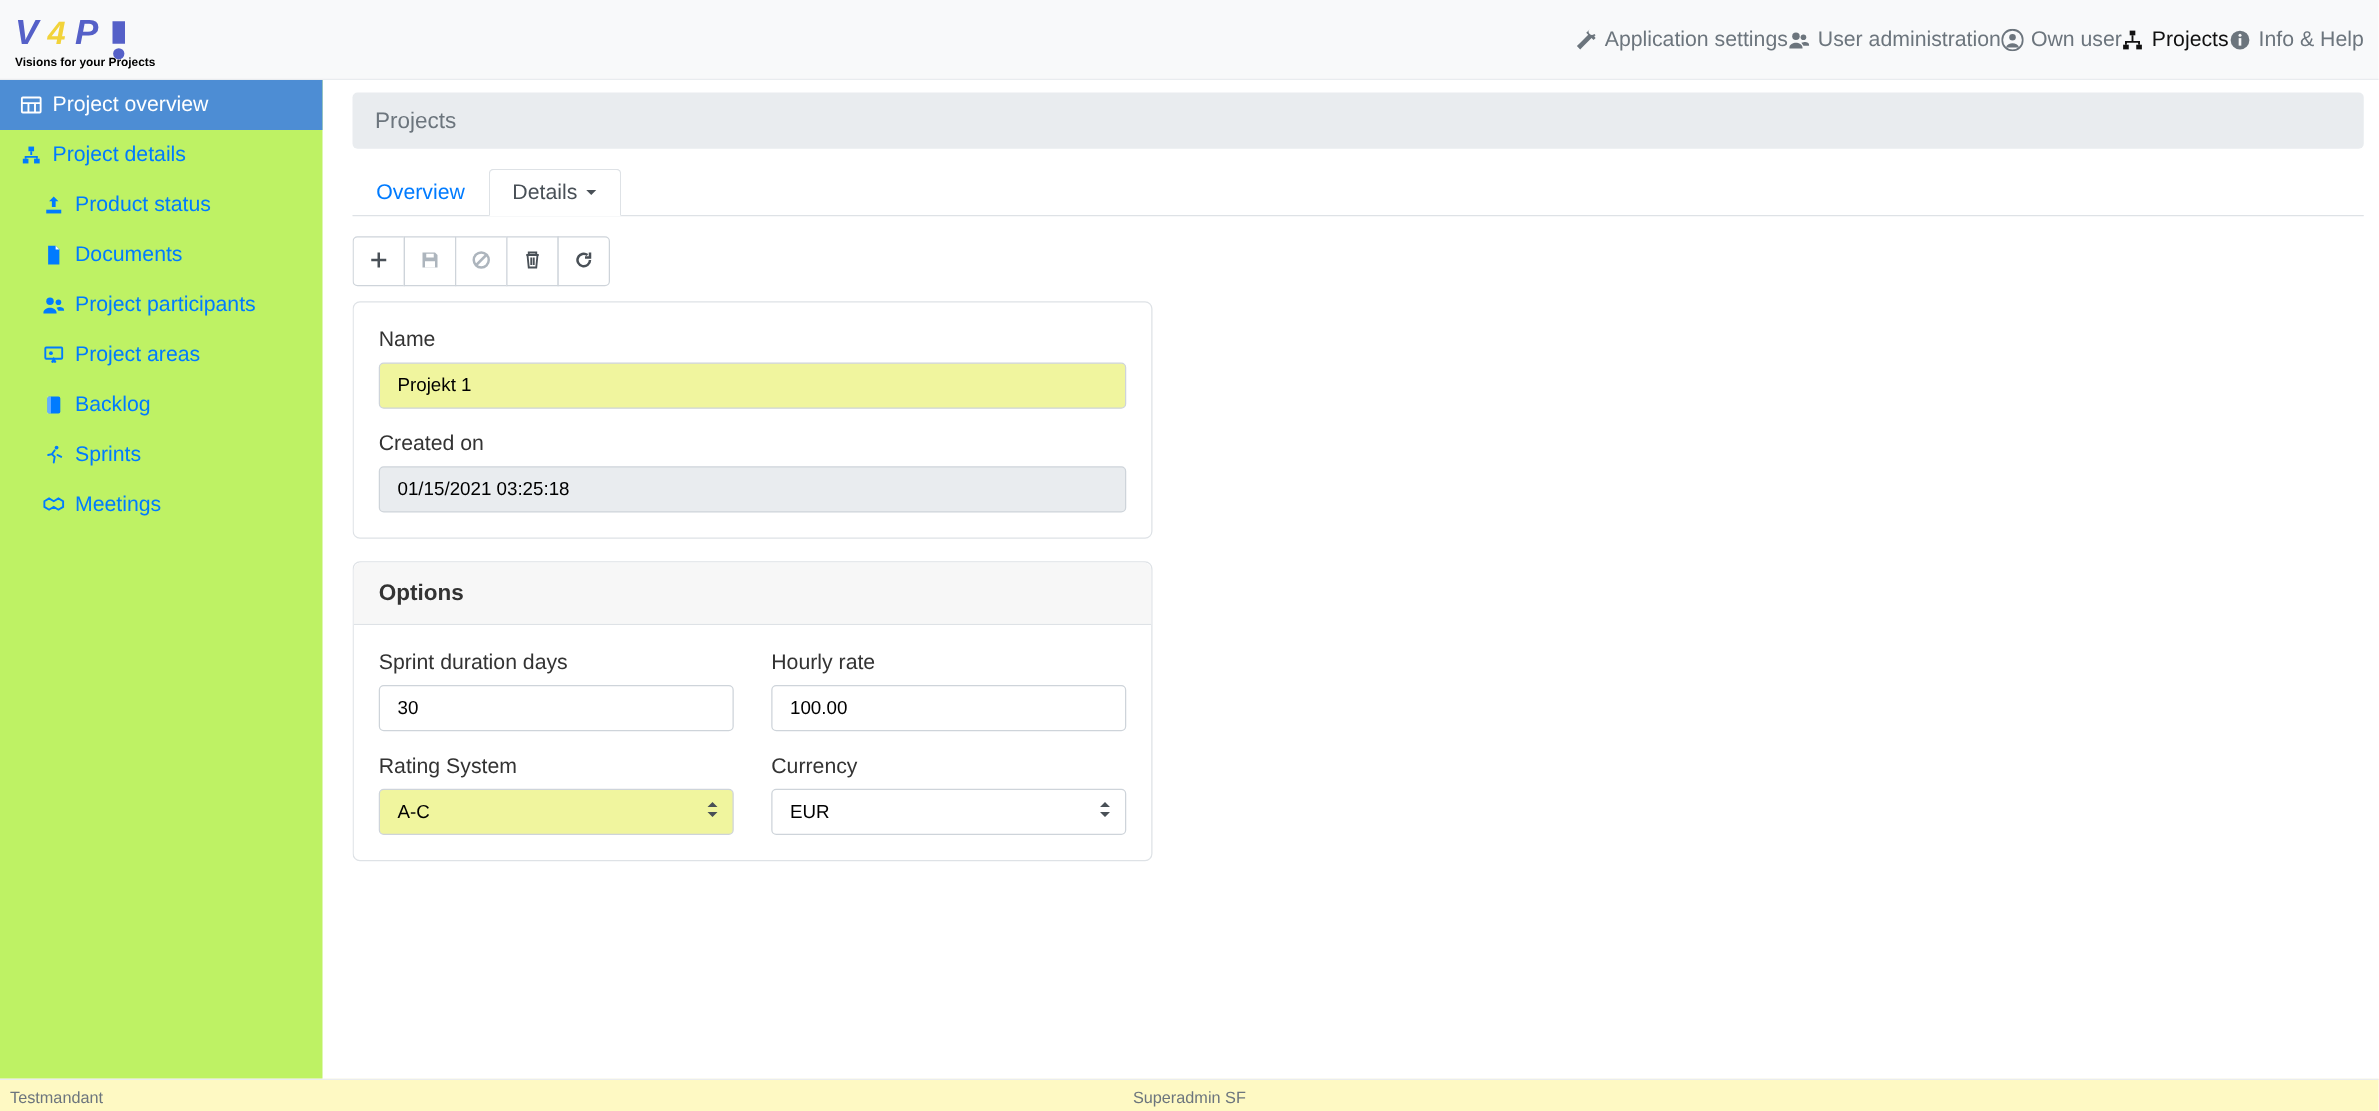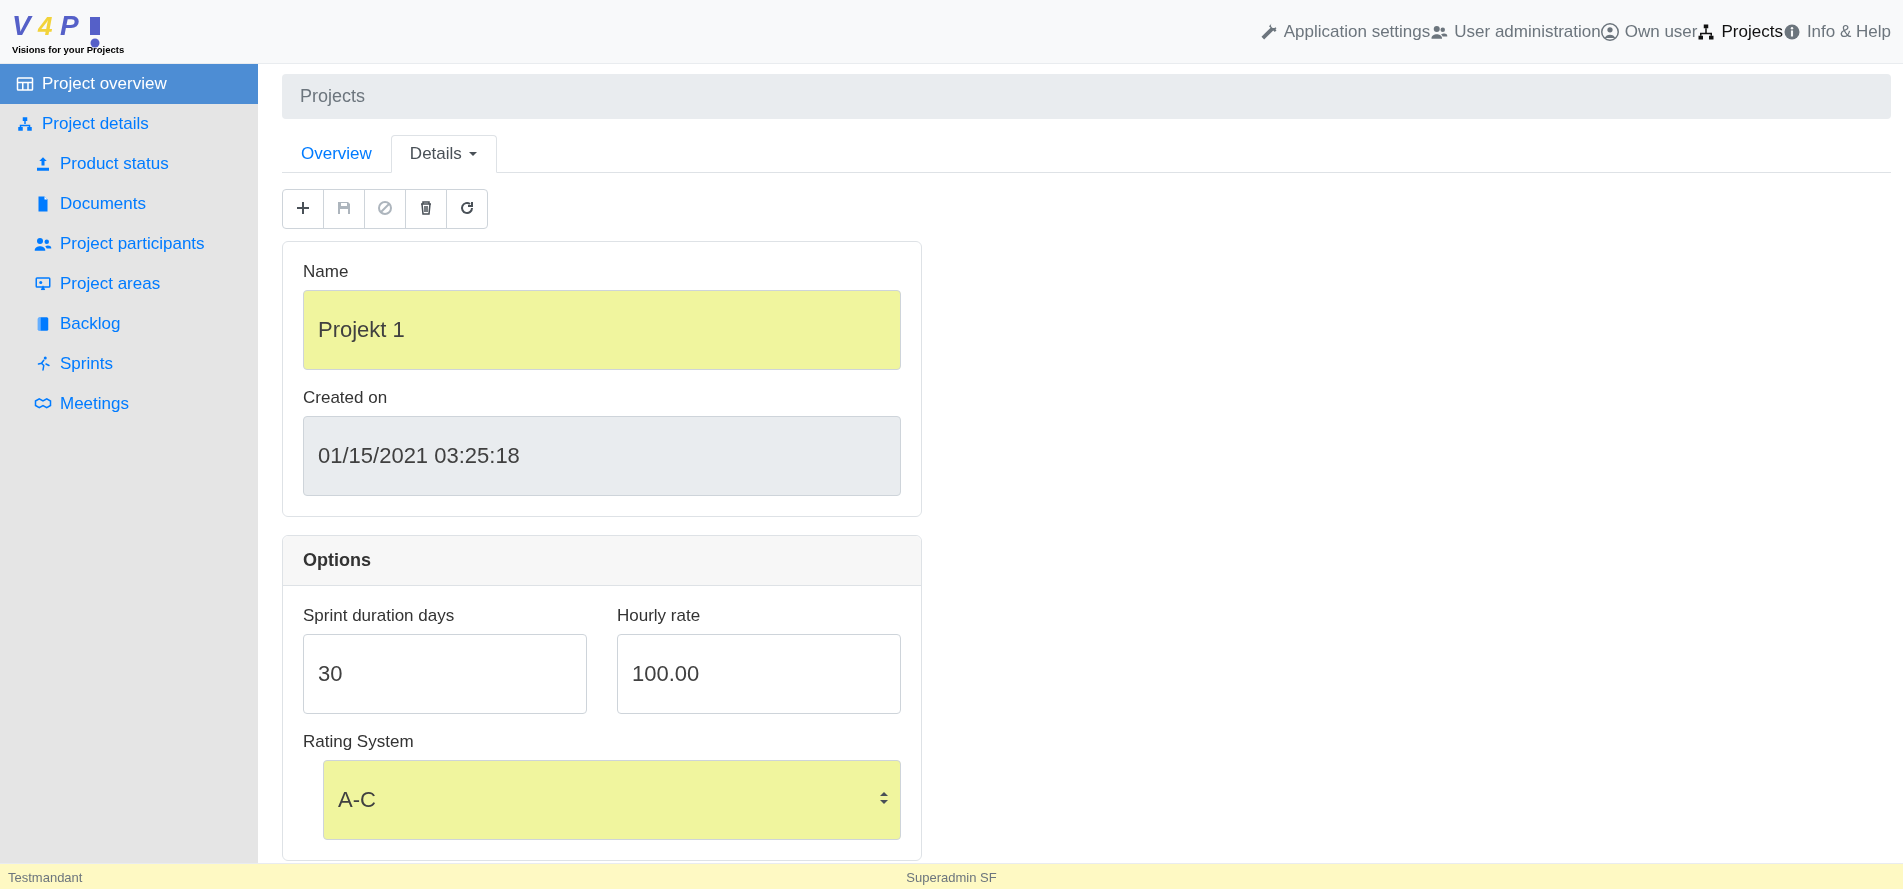--- a/index.html
+++ b/index.html
@@ -11,21 +11,21 @@
     .logo-svg { display:block; }
     .nav-links { display: flex; gap: 0; align-items: flex-start; }
     .nav-link { color: #6c757d; text-decoration: none; display: inline-flex; gap: 6px; align-items: center; font-size: 17px; cursor: pointer; }
     .nav-link.active { color: #111; font-weight: 500; }
     .nav-link .nav-icon { width: 18px; height: 18px; display: inline-flex; }
 
     
     .container { display: flex; height: calc(100vh - 64px - 26px); }
     
     
-    .sidebar { width: 258px; background: #e5e5e5; }
+    .sidebar { width: 258px; background: #bef264; }
     .sidebar-item { display: flex; align-items: center; gap: 8px; padding: 10px 16px; color: #007bff; text-decoration: none; font-size: 17px; cursor: pointer; }
     .sidebar-item.active { background: #4d8dd4; color: #fff; }
     .sidebar-sub { padding-left: 34px; }
     .sidebar-icon { width: 18px; height: 18px; display:inline-flex; flex-shrink:0; }
 
     
     .main { flex: 1; padding: 0 12px 0 24px; display:flex; flex-direction:column; overflow:hidden; }
     .page-title { background: #e9ecef; color: #6c757d; padding: 12px 18px; margin-top: 10px; border-radius: 4px; font-size: 18px; }
     
     
@@ -47,24 +47,24 @@
     .scroll::-webkit-scrollbar-thumb{background:#c1c1c1;border-radius:2px;}
     .scroll::-webkit-scrollbar-track{background:#f1f1f1;}
 
     
     .card { border: 1px solid #dee2e6; border-radius: 6px; margin-top: 0; width: 640px; }
     .card + .card { margin-top: 18px; }
     .card-body { padding: 20px; }
     .card-header { background:#f7f7f7; padding: 14px 20px; border-bottom:1px solid #dee2e6; font-size:18px; color:#333; border-radius:6px 6px 0 0;font-weight:bold;}
     
     .form-label { display:block; margin-bottom:8px; font-size:17px; color:#333; }
-    .form-control { width:100%; padding: 26px 14px; font-size:22px; border:1px solid #ced4da; border-radius:4px; background:#fff; color:#404040; }
+    .form-control { width:100%; padding: 9px 14px; font-size:15px; border:1px solid #ced4da; border-radius:4px; background:#fff; color:#000000; }
     .form-control.highlight { background:#f0f59e; }
     .form-control.readonly { background:#e9ecef; }
-    .form-select-wrapper{ position:relative;margin-left:20px; }
+    .form-select-wrapper{ position:relative; }
     .form-select-wrapper .caret-pair{ position:absolute; right:12px; top:50%; transform:translateY(-50%); pointer-events:none; }
     .row2 { display:flex; gap:30px; }
     .col { flex:1; }
     .mb { margin-bottom: 18px; }
 
     
     .footer { height: 28px; background:#fef9c3; border-top:1px solid #e9ecef; display:flex; align-items:center; padding:0 8px; font-size:13px; color:#6c757d; position:relative;}
     .footer-center{ position:absolute; left:50%; transform:translateX(-50%); }
   </style>
 </head>
@@ -304,20 +304,33 @@
                 <div class="form-control highlight">
                   <span>A-C</span>
                 </div>
                 <span class="caret-pair">
                   <svg width="10" height="14" viewBox="0 0 10 14">
                       <path d="M1 5l4-4 4 4z M1 9l4 4 4-4z" fill="#495057"></path>
                     </svg>
                 </span>
               </div>
             </div>
+            <div class="col">
+              <label class="form-label">Currency</label>
+              <div class="form-select-wrapper">
+                <div class="form-control">
+                  <span>EUR</span>
+                </div>
+                <span class="caret-pair">
+                  <svg width="10" height="14" viewBox="0 0 10 14">
+                      <path d="M1 5l4-4 4 4z M1 9l4 4 4-4z" fill="#495057"></path>
+                    </svg>
+                </span>
+              </div>
+            </div>
           </div>
         </div>
       </div>
 
     </div>
   </div>
 </div>
 
 <div class="footer">
   <span>Testmandant</span>

